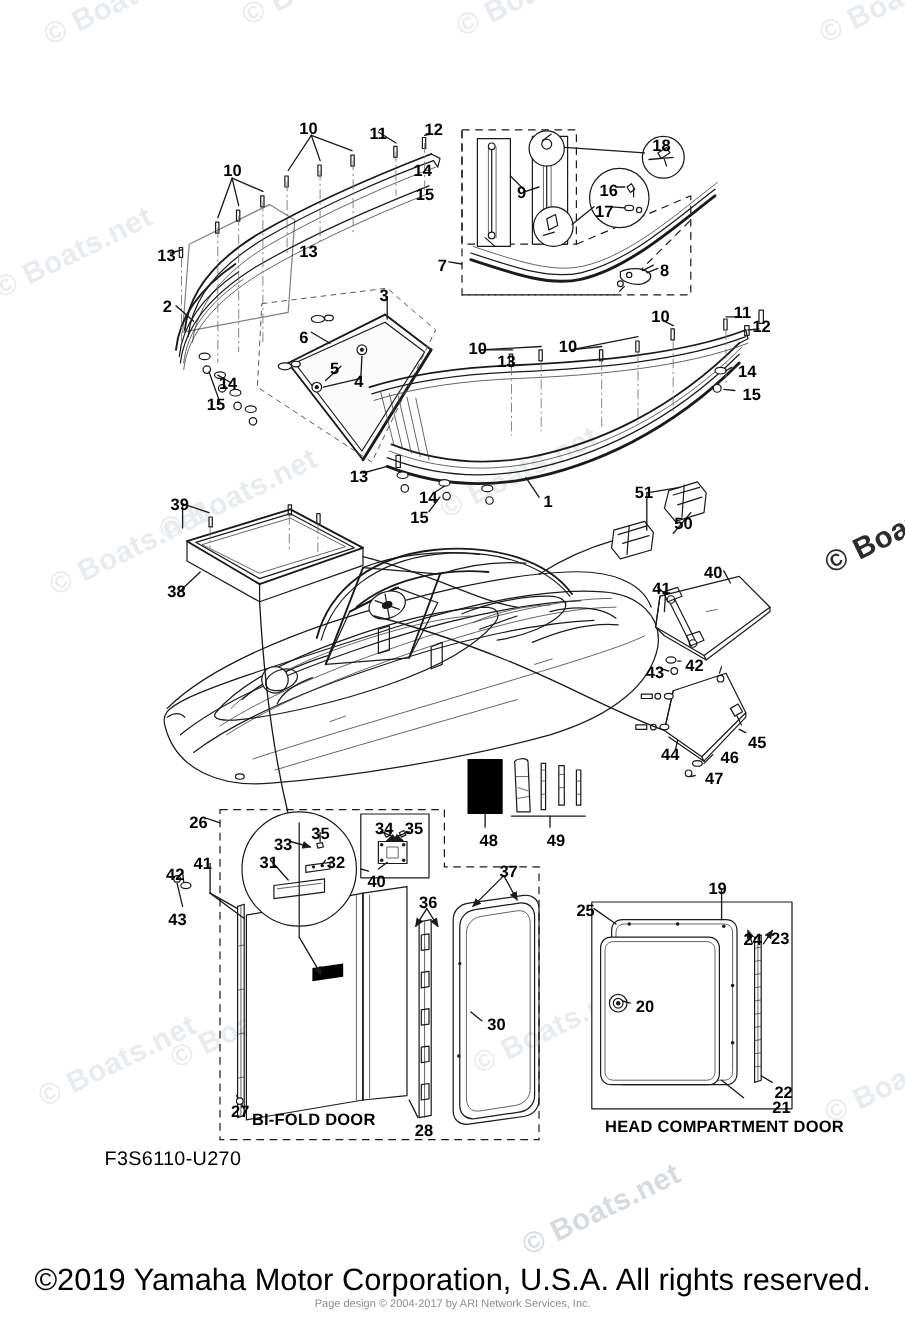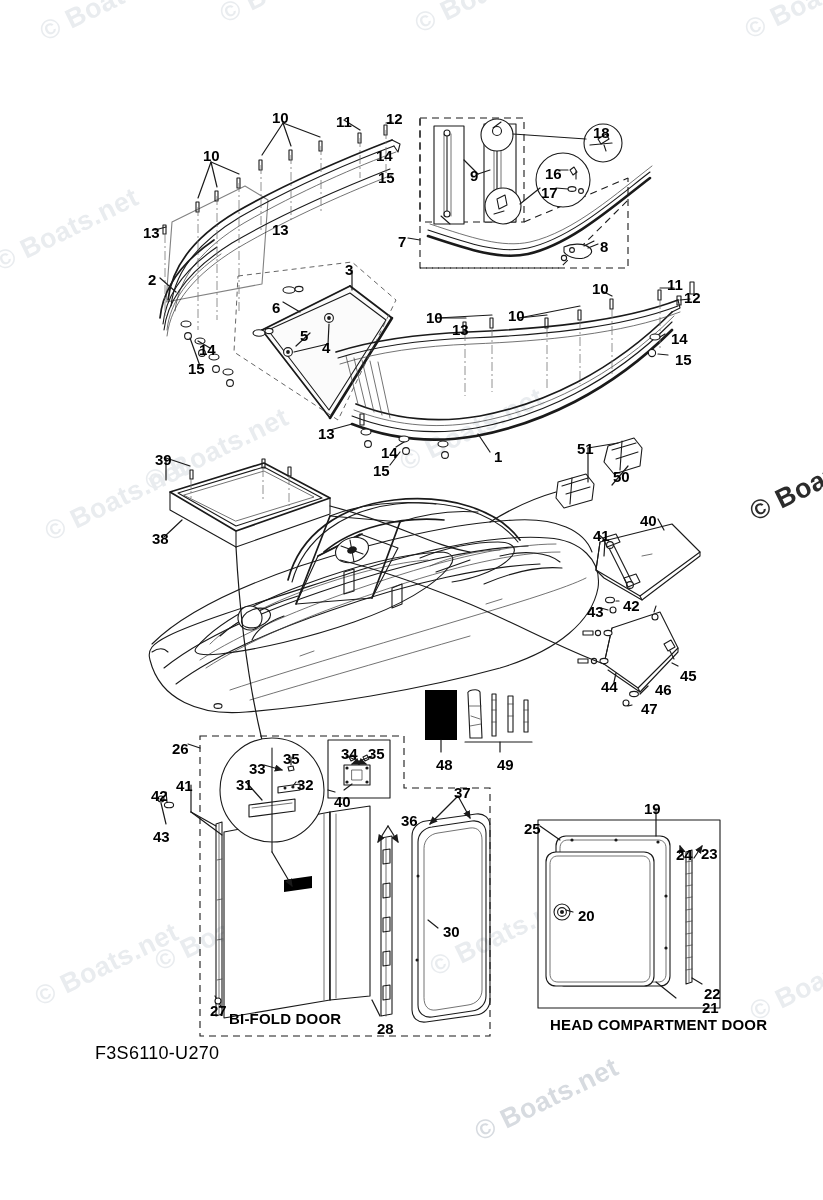--- a/index.html
+++ b/index.html
@@ -761,34 +761,36 @@
       <div class="cal" style="left: 249px; top: 761px;">33</div>
       <div class="cal" style="left: 283px; top: 751px;">35</div>
       <div class="cal" style="left: 236px; top: 777px;">31</div>
       <div class="cal" style="left: 297px; top: 777px;">32</div>
       <div class="cal" style="left: 341px; top: 746px;">34</div>
       <div class="cal" style="left: 368px; top: 746px;">35</div>
       <div class="cal" style="left: 334px; top: 794px;">40</div>
       <div class="cal" style="left: 151px; top: 788px;">42</div>
       <div class="cal" style="left: 176px; top: 778px;">41</div>
       <div class="cal" style="left: 153px; top: 829px;">43</div>
-      <div class="cal" style="left: 381px; top: 813px; margin-left: 20px;">36</div>
+      <div class="cal" style="left: 381px; top: 813px;">36</div>
       <div class="cal" style="left: 454px; top: 785px;">37</div>
       <div class="cal" style="left: 443px; top: 924px;">30</div>
       <div class="cal" style="left: 210px; top: 1003px;">27</div>
       <div class="cal" style="left: 377px; top: 1021px;">28</div>
       <div class="cal" style="left: 524px; top: 821px;">25</div>
       <div class="cal" style="left: 644px; top: 801px;">19</div>
       <div class="cal" style="left: 676px; top: 847px;">24</div>
       <div class="cal" style="left: 701px; top: 846px;">23</div>
       <div class="cal" style="left: 578px; top: 908px;">20</div>
       <div class="cal" style="left: 704px; top: 986px;">22</div>
       <div class="cal" style="left: 702px; top: 1000px;">21</div>
     </div>
 
   <div class="caption" style="left:229px; top:1010px;">BI-FOLD DOOR</div>
 
   <div class="caption" style="left:550px; top:1016px;">HEAD COMPARTMENT DOOR</div>
 
   <div class="partno" style="left:95px; top:1043px;">F3S6110-U270</div>
 
+  <div class="footer">©2019 Yamaha Motor Corporation, U.S.A. All rights reserved.</div>
+  <div class="footer-sub">Page design © 2004-2017 by ARI Network Services, Inc.</div>
 
 </div>
 
 </body></html>

